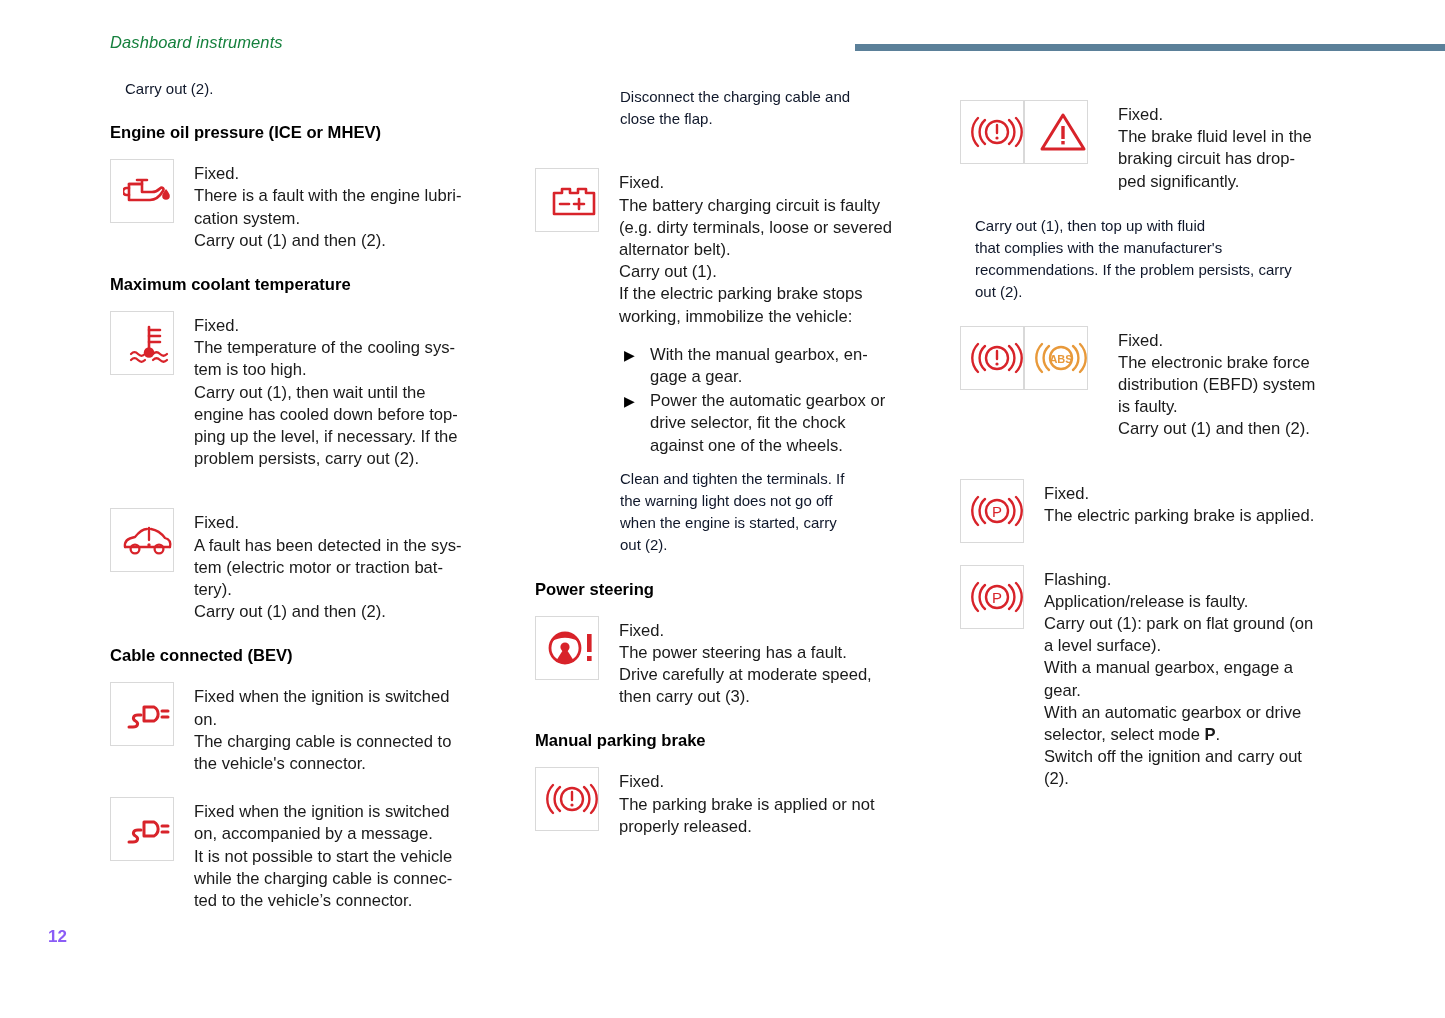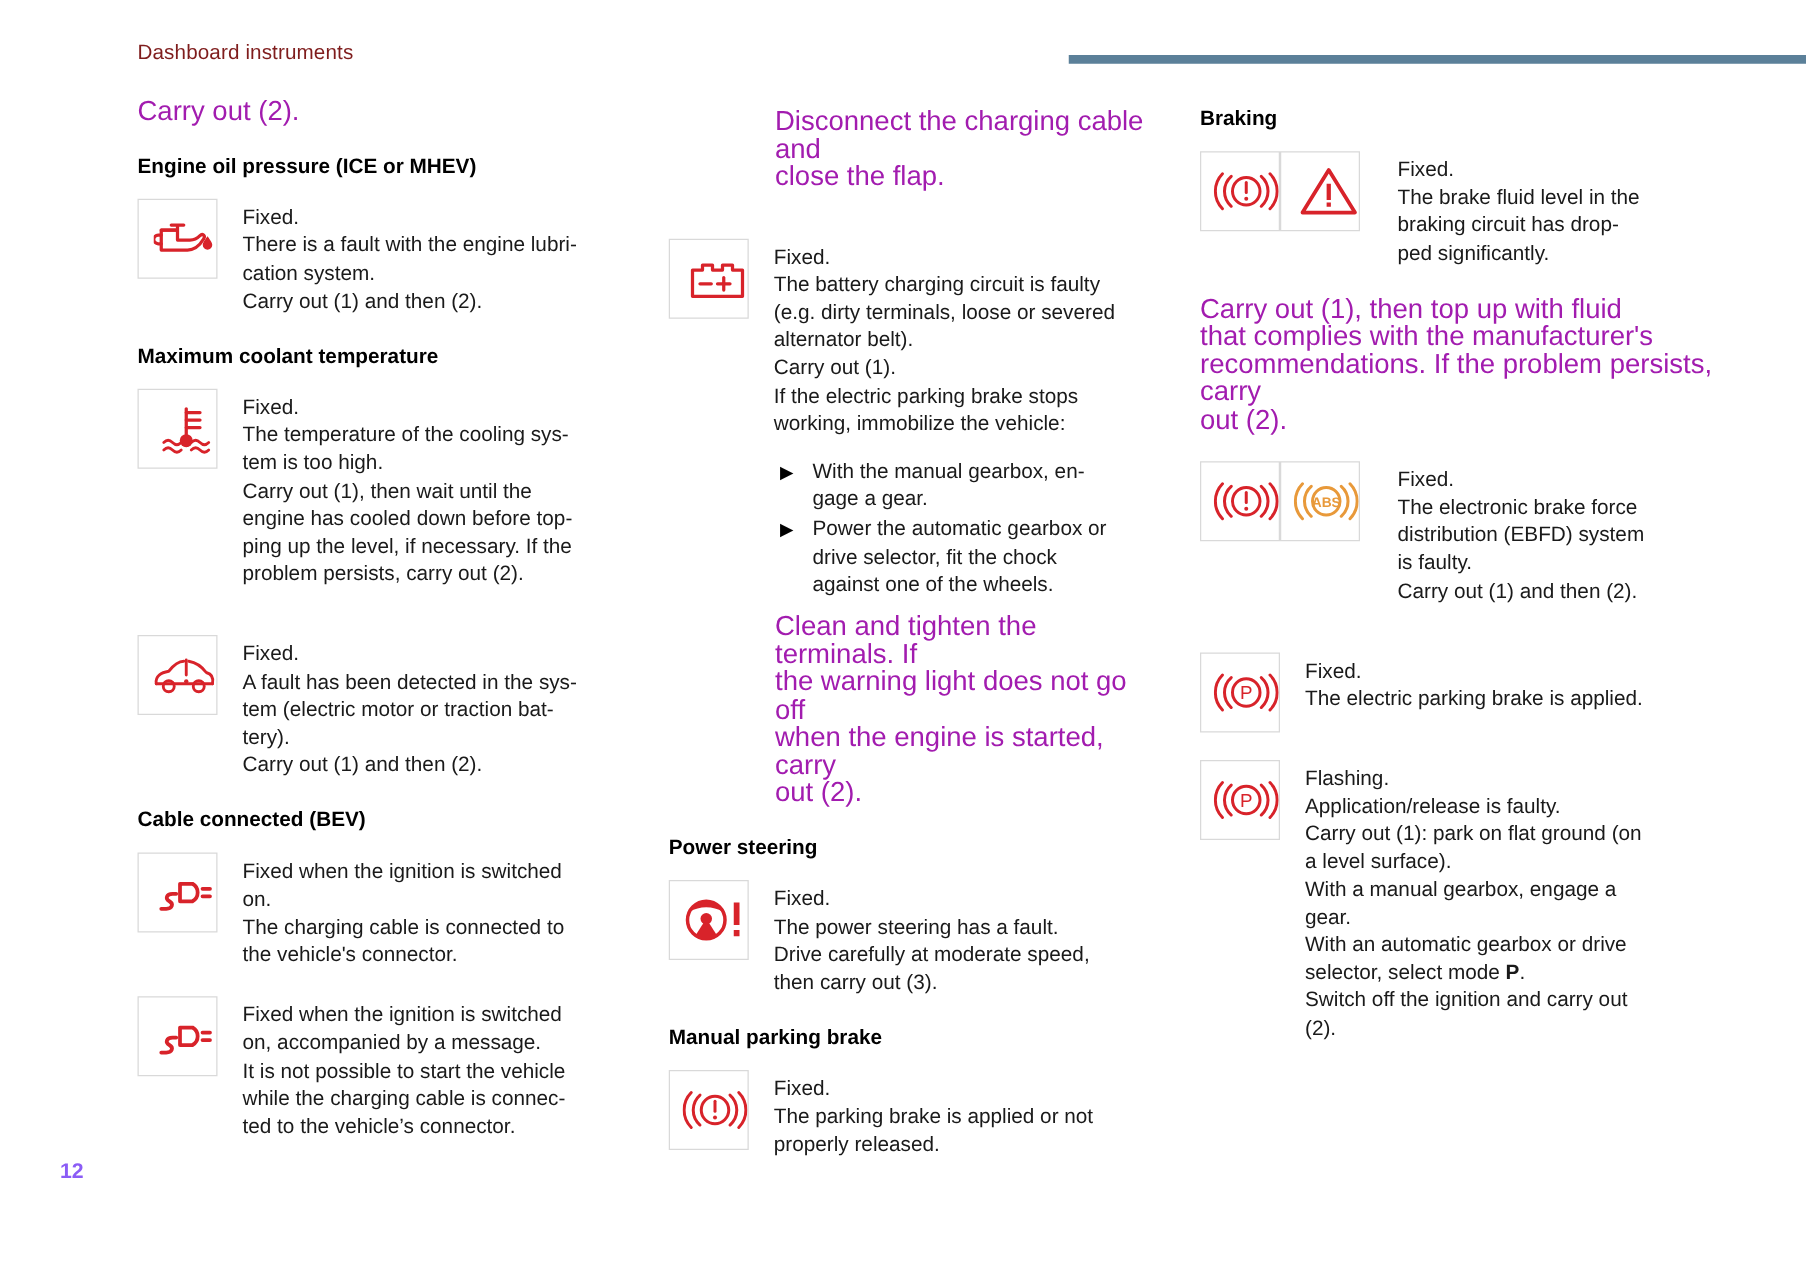--- a/index.html
+++ b/index.html
@@ -28,22 +28,22 @@
     position:absolute;left:110px;top:78px;width:1270px;
     display:flex;flex-direction:row;align-items:flex-start;
   }
   .col{width:auto;}
   .col-1{width:395px;margin-right:30px;}
   .col-2{width:395px;margin-right:30px;}
   .col-3{width:415px;}
 
   
   .para{
-    font-size:22px;line-height:22.2px;color:#a21caf;
-    margin:0 0 0 0;white-space:pre-line;
+    font-size:15px;line-height:22.2px;color:#0f172a;
+    margin:0 0 0 15px;white-space:pre-line;
   }
   .sec-head{
     font-size:16.6px;line-height:21px;font-weight:bold;color:#000;
     margin:0;
   }
   .spacer-lg{height:22px;}
   .spacer-md{height:16px;}
   .spacer-sm{height:9px;}
 
   
@@ -86,21 +86,21 @@
     position:absolute;left:48px;top:927px;
     font-size:17px;font-weight:bold;color:#8b5cf6;
   }
   svg{display:block;}
 </style>
 </head>
 <body>
 
 <div class="page">
 
-  <div class="running-head" style="color: #7f1d1d;">Dashboard instruments</div>
+  <div class="running-head" style="color: #15803d; font-style: italic;">Dashboard instruments</div>
   <div class="header-rule" style="background: rgb(91, 128, 153);"></div>
 
   <div class="columns">
 
     <div class="col col-1">
 
       <div class="para">Carry out (2).</div>
 
       <div class="spacer-lg"></div>
       <div class="sec-head">Engine oil pressure (ICE or MHEV)</div>
@@ -298,21 +298,20 @@
         </div>
         <div class="sym-text sym-gap-b">Fixed.
 The parking brake is applied or not
 properly released.</div>
       </div>
     </div>
 
     <div class="col col-3">
 
       <div style="height:6px"></div>
-      <div class="sec-head">Braking</div>
       <div class="spacer-md"></div>
       <div class="sym-row">
         <div class="sym-pair">
           <div class="sym-box">
             <svg width="52" height="40" viewBox="0 0 52 40" aria-hidden="true">
               <g fill="none" stroke="#d8232a" stroke-width="2.4" stroke-linecap="round">
                 <circle cx="26" cy="20" r="11"></circle>
                 <path d="M14 8 a16 16 0 0 0 0 24"></path>
                 <path d="M38 8 a16 16 0 0 1 0 24"></path>
                 <path d="M7 6 a20 20 0 0 0 0 28"></path>

